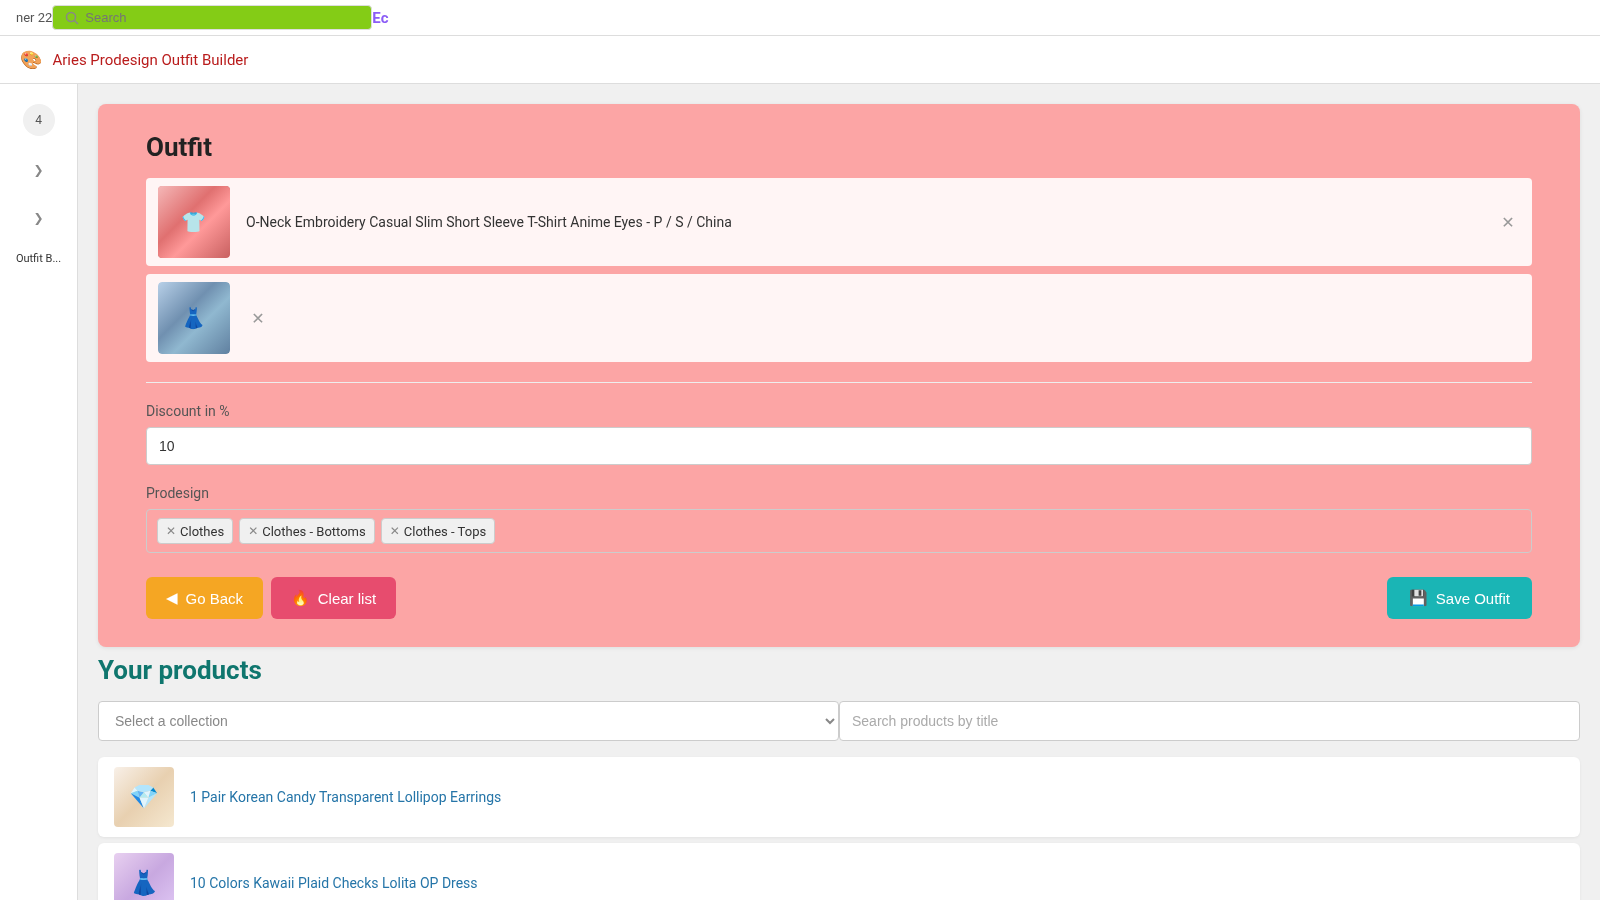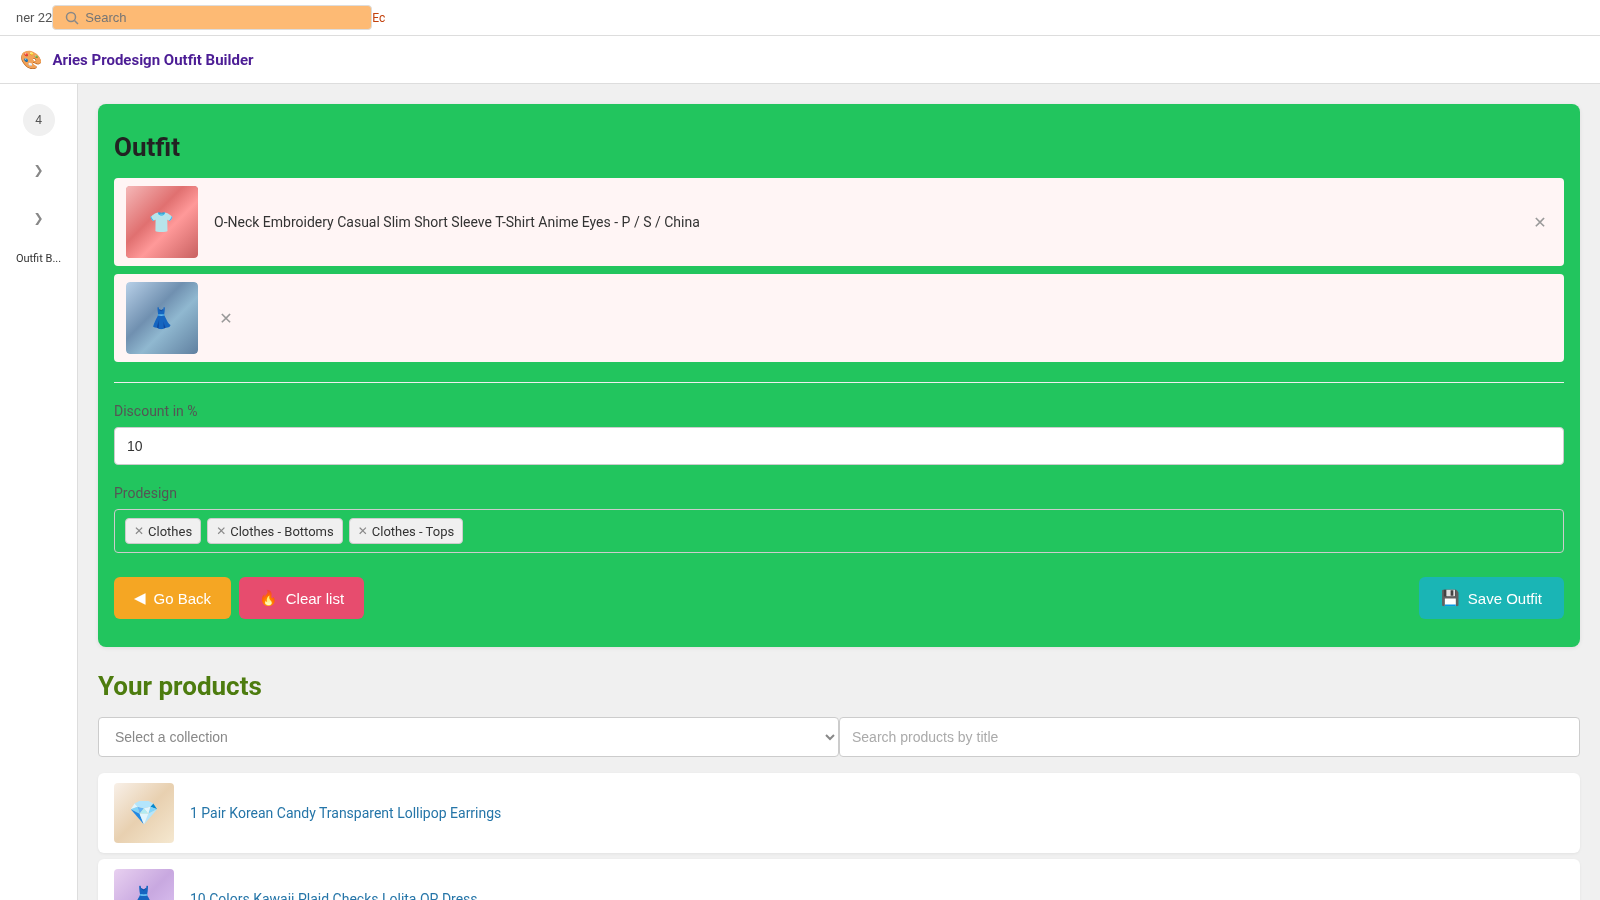--- a/index.html
+++ b/index.html
@@ -11,48 +11,48 @@
       background: #fff;
       border-bottom: 1px solid #ddd;
       display: flex;
       align-items: center;
       padding: 0 16px;
     }
     .top-bar-left { font-size: 13px; color: #555; }
     .search-bar {
       display: flex;
       align-items: center;
-      background: #fdba74;
+      background: #84cc16;
       border: 1px solid #ddd;
       border-radius: 4px;
       padding: 4px 12px;
       width: 320px;
     }
     .search-bar input {
       border: none;
       background: transparent;
       outline: none;
       font-size: 13px;
       width: 100%;
       color: #555;
     }
-    .top-bar-right { font-size: 12px; color: #c2410c; }
+    .top-bar-right { font-size: 15px; color: #8b5cf6; font-weight: bold; }
 
     
     .app-header {
       background: #fff;
       border-bottom: 1px solid #ddd;
       height: 48px;
       display: flex;
       align-items: center;
       padding: 0 20px;
       gap: 10px;
     }
     .app-logo { font-size: 18px; }
-    .app-title { font-size: 15px; font-weight: 700; color: #4c1d95; }
+    .app-title { font-size: 15px; font-weight: 400; color: #b91c1c; }
 
     
     .layout { display: flex; min-height: calc(900px - 84px); }
     .sidebar {
       width: 78px;
       background: #fff;
       border-right: 1px solid #ddd;
       display: flex;
       flex-direction: column;
       align-items: center;
@@ -93,24 +93,24 @@
 
     
     .main-content {
       flex: 1;
       padding: 20px;
       overflow-y: auto;
     }
 
     
     .outfit-card {
-      background: #22c55e;
+      background: #fca5a5;
       border-radius: 8px;
-      padding: 28px 16px;
-      margin-bottom: 24px;
+      padding: 28px 48px;
+      margin-bottom: 8px;
       box-shadow: 0 1px 4px rgba(0,0,0,0.08);
     }
     .outfit-title {
       font-size: 26px;
       font-weight: 700;
       margin-bottom: 16px;
       color: #222;
     }
 
     
@@ -235,21 +235,21 @@
       gap: 8px;
       font-weight: 500;
     }
 
     
     .products-section { padding: 0 0 20px 0; }
     .products-title {
       font-size: 26px;
       font-weight: 700;
       margin-bottom: 16px;
-      color: #4d7c0f;
+      color: #0f766e;
     }
     .products-filters {
       display: flex;
       margin-bottom: 16px;
     }
     .collection-select {
       flex: 1;
       border: 1px solid #ccc;
       border-radius: 4px;
       padding: 10px 12px;

